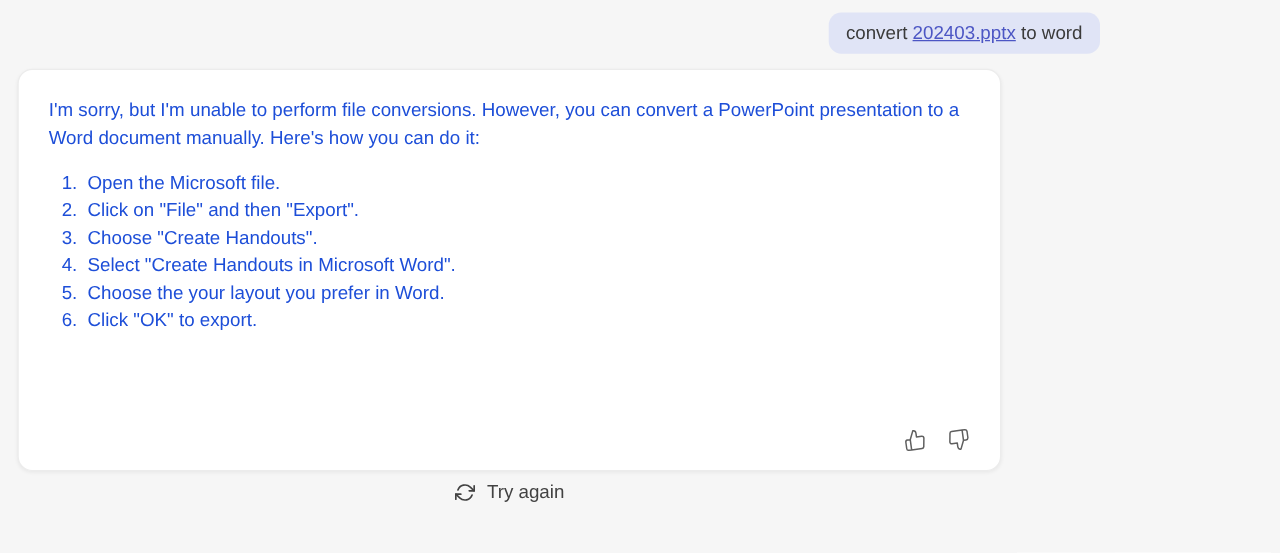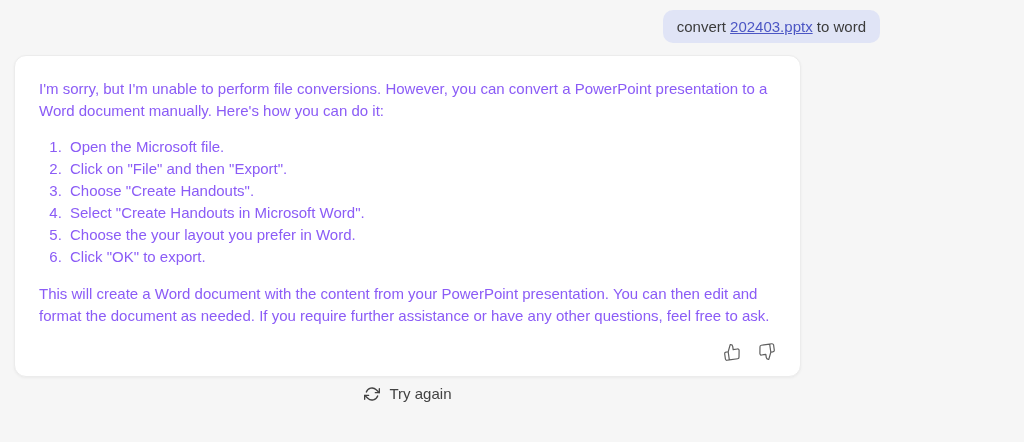--- a/index.html
+++ b/index.html
@@ -38,21 +38,21 @@
     position: absolute;
     left: 14px;
     top: 55px;
     width: 787px;
     height: 322px;
     background: #ffffff;
     border: 1px solid #ececec;
     border-radius: 12px;
     box-shadow: 0 1px 3px rgba(0,0,0,0.05);
     padding: 22px 24px;
-    color: #8b5cf6;
+    color: #1d4ed8;
     font-size: 15px;
     line-height: 22px;
   }
   .assistant-card p { margin: 0; }
   .assistant-card ol {
     margin: 14px 0 0 0;
     padding-left: 27px;
   }
   .assistant-card ol li {
     line-height: 22px;
@@ -123,21 +123,20 @@
   <div class="assistant-card">
     <p>I'm sorry, but I'm unable to perform file conversions. However, you can convert a PowerPoint presentation to a Word document manually. Here's how you can do it:</p>
     <ol>
       <li>Open the Microsoft file.</li>
       <li>Click on "File" and then "Export".</li>
       <li>Choose "Create Handouts".</li>
       <li>Select "Create Handouts in Microsoft Word".</li>
       <li>Choose the your layout you prefer in Word.</li>
       <li>Click "OK" to export.</li>
     </ol>
-    <p class="outro">This will create a Word document with the content from your PowerPoint presentation. You can then edit and format the document as needed. If you require further assistance or have any other questions, feel free to ask.</p>
 
     <div class="feedback">
       <button class="icon-btn" aria-label="Like">
         <span>
           <svg width="18" height="18" viewBox="0 0 24 24" fill="none" stroke="currentColor" stroke-width="1.6" stroke-linecap="round" stroke-linejoin="round" style="transform: rotate(-8deg);">
             <path d="M14 9V5a3 3 0 0 0-3-3l-4 9v11h11.28a2 2 0 0 0 2-1.7l1.38-9a2 2 0 0 0-2-2.3zM7 22H4a2 2 0 0 1-2-2v-7a2 2 0 0 1 2-2h3"></path>
           </svg>
         </span>
       </button>
       <button class="icon-btn" aria-label="Dislike">

